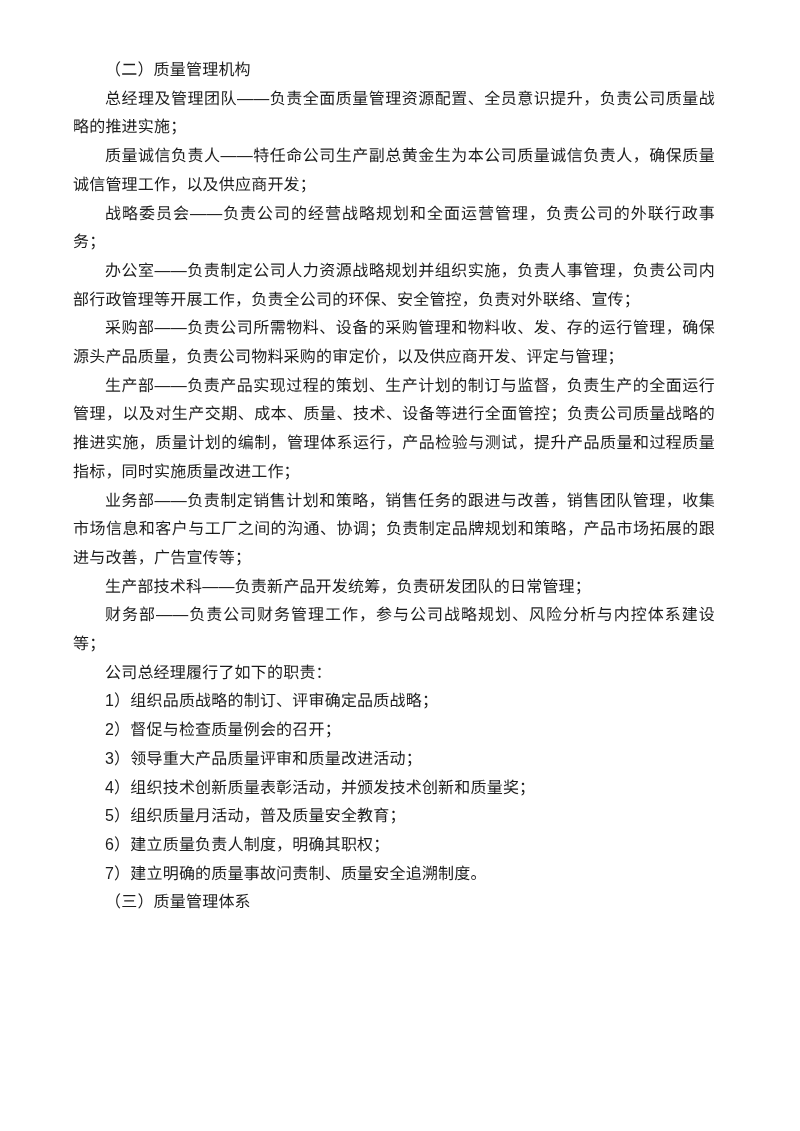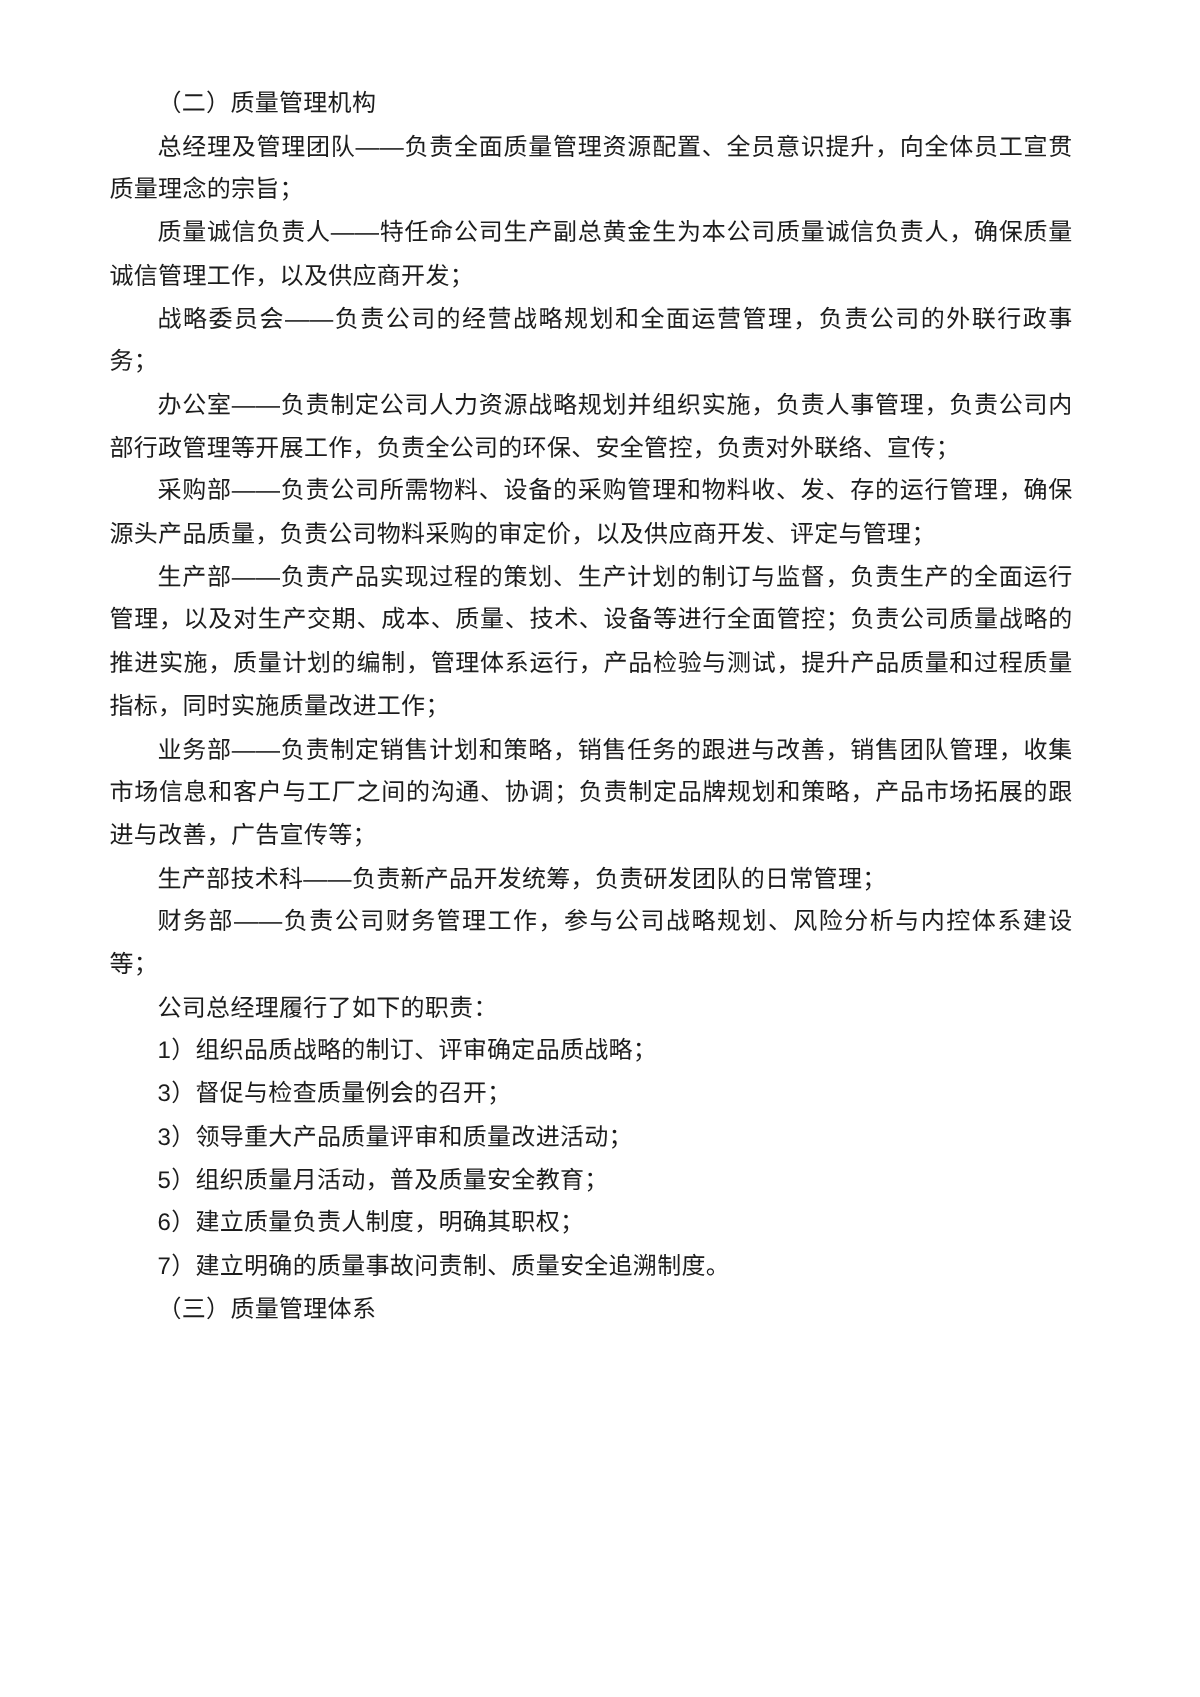--- a/index.html
+++ b/index.html
@@ -50,32 +50,33 @@
     color: #1c1c1c;
   }
 </style>
 </head>
 <body>
 
 <div class="page">
   <div class="content">
 
   <p class="heading">（二）质量管理机构</p>
-      <p class="body">总经理及管理团队——负责全面质量管理资源配置、全员意识提升，向全体员工宣贯质量理念的宗旨；</p>
+      <p class="body">总经理及管理团队——负责全面质量管理资源配置、全员意识提升，负责公司质量战略的推进实施；</p>
       <p class="body">质量诚信负责人——特任命公司生产副总黄金生为本公司质量诚信负责人，确保质量诚信管理工作，以及供应商开发；</p>
       <p class="body">战略委员会——负责公司的经营战略规划和全面运营管理，负责公司的外联行政事务；</p>
       <p class="body">办公室——负责制定公司人力资源战略规划并组织实施，负责人事管理，负责公司内部行政管理等开展工作，负责全公司的环保、安全管控，负责对外联络、宣传；</p>
       <p class="body">采购部——负责公司所需物料、设备的采购管理和物料收、发、存的运行管理，确保源头产品质量，负责公司物料采购的审定价，以及供应商开发、评定与管理；</p>
       <p class="body">生产部——负责产品实现过程的策划、生产计划的制订与监督，负责生产的全面运行管理，以及对生产交期、成本、质量、技术、设备等进行全面管控；负责公司质量战略的推进实施，质量计划的编制，管理体系运行，产品检验与测试，提升产品质量和过程质量指标，同时实施质量改进工作；</p>
       <p class="body">业务部——负责制定销售计划和策略，销售任务的跟进与改善，销售团队管理，收集市场信息和客户与工厂之间的沟通、协调；负责制定品牌规划和策略，产品市场拓展的跟进与改善，广告宣传等；</p>
       <p class="body">生产部技术科——负责新产品开发统筹，负责研发团队的日常管理；</p>
       <p class="body">财务部——负责公司财务管理工作，参与公司战略规划、风险分析与内控体系建设等；</p>
       <p class="body">公司总经理履行了如下的职责：</p>
       <p class="list-item">1）组织品质战略的制订、评审确定品质战略；</p>
-      <p class="list-item">3）督促与检查质量例会的召开；</p>
+      <p class="list-item">2）督促与检查质量例会的召开；</p>
       <p class="list-item">3）领导重大产品质量评审和质量改进活动；</p>
+      <p class="list-item">4）组织技术创新质量表彰活动，并颁发技术创新和质量奖；</p>
       <p class="list-item">5）组织质量月活动，普及质量安全教育；</p>
       <p class="list-item">6）建立质量负责人制度，明确其职权；</p>
       <p class="list-item">7）建立明确的质量事故问责制、质量安全追溯制度。</p>
       <p class="heading">（三）质量管理体系</p>
     </div>
   <div class="page-number">6</div>
 </div>
 
 </body></html>

